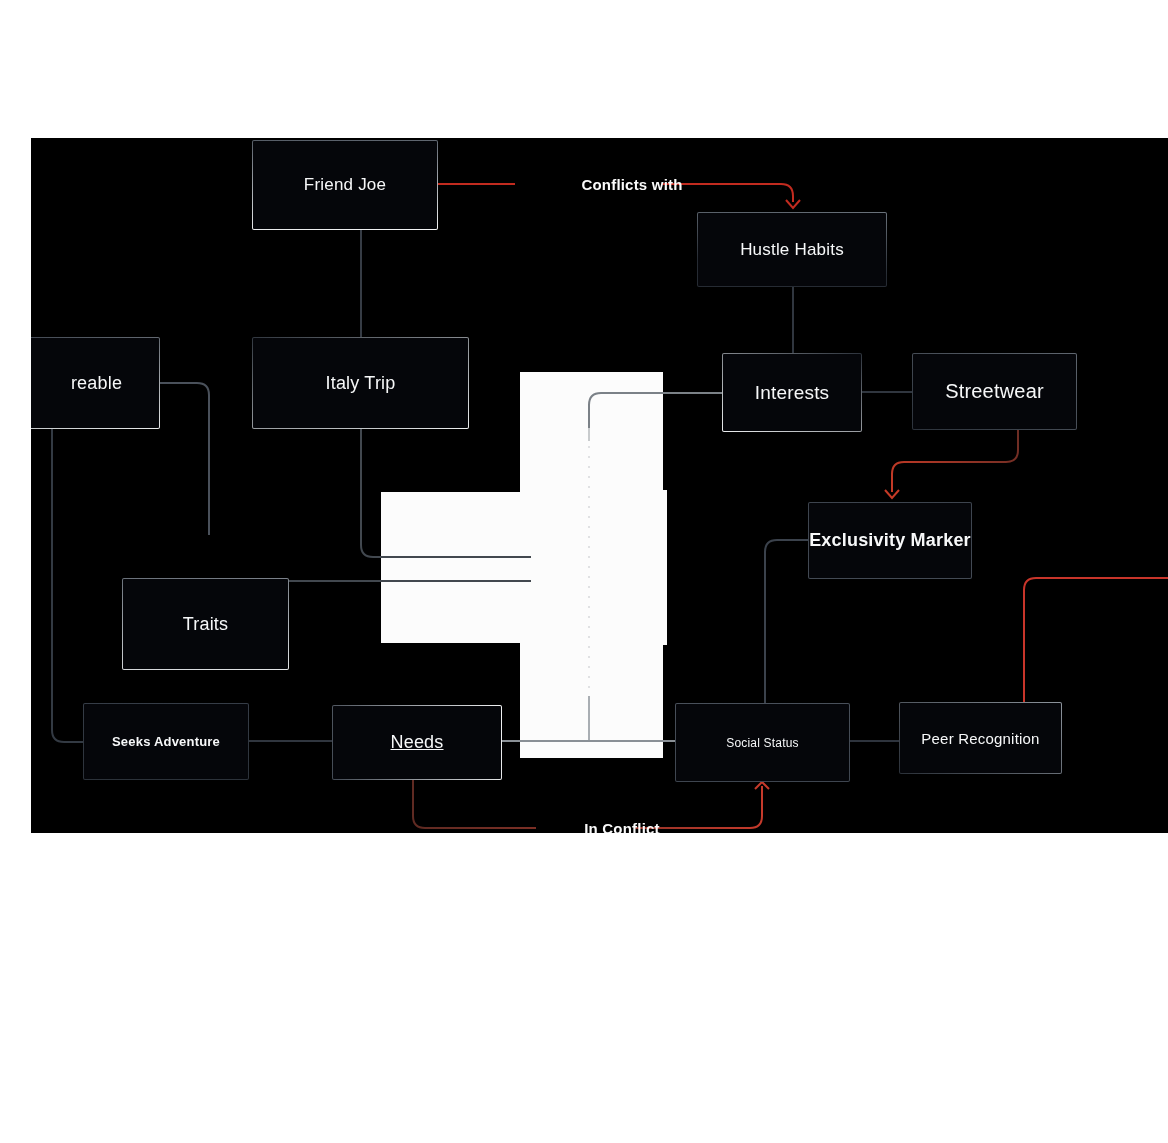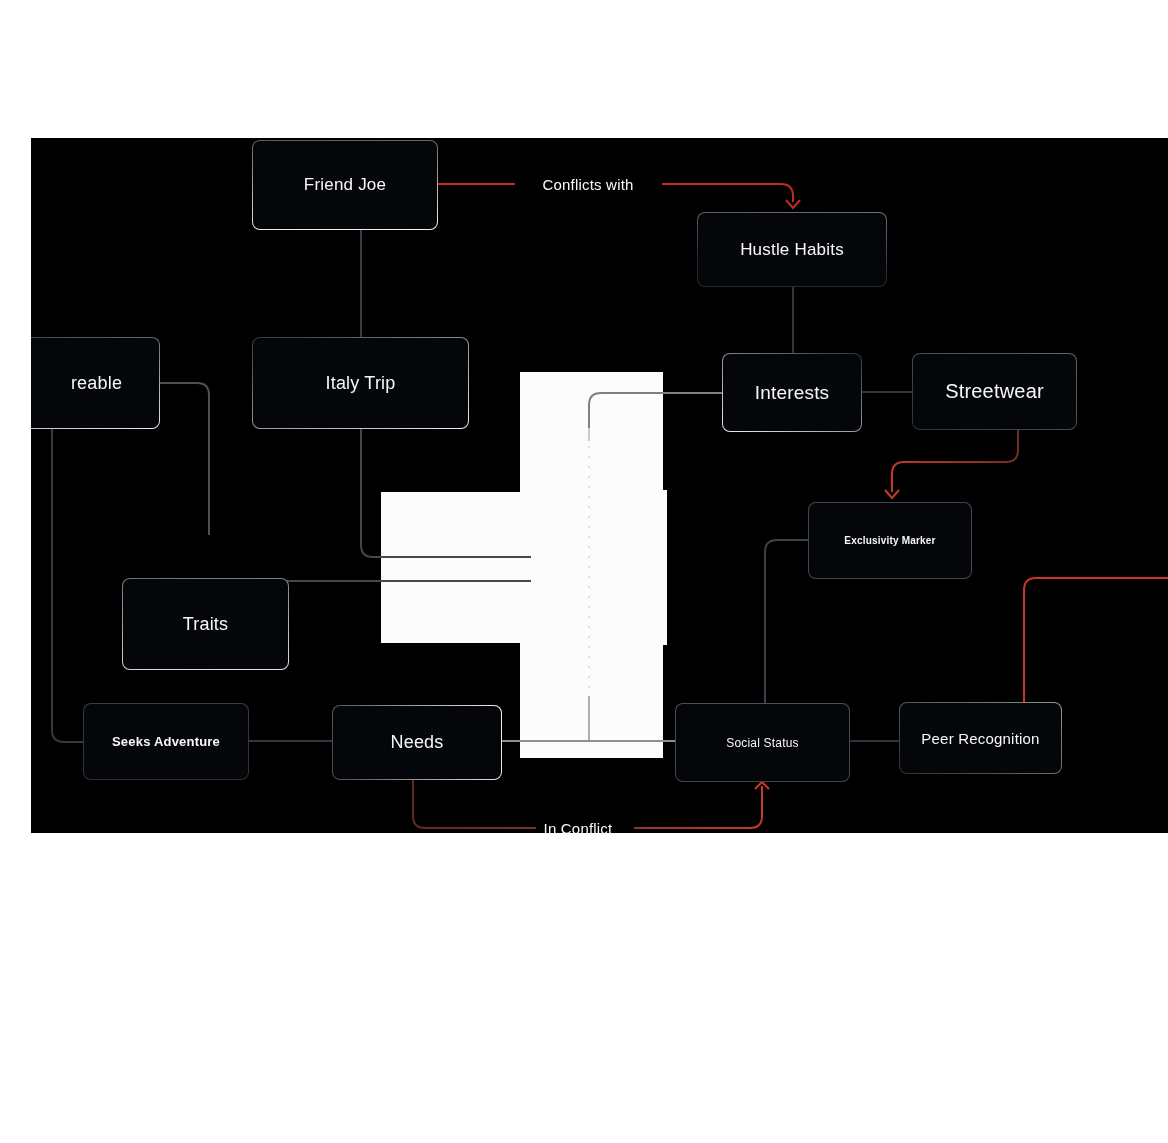--- a/index.html
+++ b/index.html
@@ -12,41 +12,41 @@
     background:#000000;overflow:hidden;
   }
   .layer{position:absolute;left:0;top:0;width:1137px;height:695px;pointer-events:none;}
   .white-shape{position:absolute;background:#fcfcfc;}
   .ws-arm{left:350px;top:354px;width:148px;height:151px;}
   .ws-col{left:489px;top:234px;width:143px;height:386px;}
   .ws-sliver{left:632px;top:352px;width:4px;height:155px;}
 
   .node{
     position:absolute;display:flex;align-items:center;justify-content:center;
-    border:1.5px solid transparent;border-radius:8px;
+    border:1.5px solid transparent;border-radius:2px;
     background:linear-gradient(#05060a,#05060a) padding-box,
                var(--bd,linear-gradient(170deg,#3a414b,#b9bdc2)) border-box;
     color:#f7f8f9;letter-spacing:.2px;font-weight:500;text-align:right;
   }
   .n-friend-joe {left:221px;top:2px;  width:184px;height:88px;font-size:17px;--bd:linear-gradient(178deg,#555c66,#f4f5f6);}
   .n-hustle     {left:666px;top:74px; width:188px;height:73px;font-size:17px;--bd:linear-gradient(185deg,#6a727b,#262b33 70%);}
   .n-italy      {left:221px;top:199px;width:215px;height:90px;font-size:18px;--bd:linear-gradient(160deg,#31373f,#eef0f1);}
   .n-reable     {left:-14px;top:199px;width:125px;height:90px;font-size:18px;padding-left:16px;--bd:linear-gradient(170deg,#3f4650,#e8eaeb);}
   .n-traits     {left:91px; top:397px;width:165px;height:90px;font-size:18px;margin-top:43px;--bd:linear-gradient(175deg,#6a717a,#e4e6e8);}
   .n-interests  {left:691px;top:215px;width:138px;height:77px;font-size:19px;--bd:linear-gradient(205deg,#2c323b,#edeff0);}
   .n-streetwear {left:881px;top:215px;width:163px;height:75px;font-size:20px;--bd:linear-gradient(25deg,#2c323b,#5f666f);}
-  .n-exclusivity{left:777px;top:364px;width:162px;height:75px;font-size:10px;font-weight:600;--bd:linear-gradient(180deg,#3d444e,#434a54);}
+  .n-exclusivity{left:777px;top:364px;width:162px;height:75px;font-size:18px;font-weight:600;--bd:linear-gradient(180deg,#3d444e,#434a54);}
   .n-seeks      {left:52px; top:565px;width:164px;height:75px;font-size:13px;font-weight:600;--bd:linear-gradient(180deg,#363d47,#2c323a);}
-  .n-needs      {left:301px;top:567px;width:168px;height:73px;font-size:18px;--bd:linear-gradient(80deg,#434a54,#f2f3f4);}
+  .n-needs      {left:301px;top:567px;width:168px;height:73px;font-size:18px;text-decoration:underline;--bd:linear-gradient(80deg,#434a54,#f2f3f4);}
   .n-social     {left:644px;top:565px;width:173px;height:77px;font-size:12px;--bd:linear-gradient(180deg,#49505a,#3e454f);}
   .n-peer       {left:868px;top:564px;width:161px;height:70px;font-size:15px;--bd:linear-gradient(215deg,#8d949c,#2a3038);}
 
   .edge-label{
     position:absolute;transform:translate(-50%,-50%);
-    color:#fafafa;font-size:15px;font-weight:400;letter-spacing:.2px;white-space:nowrap;
+    color:#fafafa;font-size:15px;font-weight:700;letter-spacing:.2px;white-space:nowrap;margin-left:44px;
   }
   .el-conflicts{left:557px;top:46px;}
   .el-inconflict{left:547px;top:690px;}
   svg{display:block;}
 </style>
 </head>
 <body>
 
 <div class="canvas">
 

